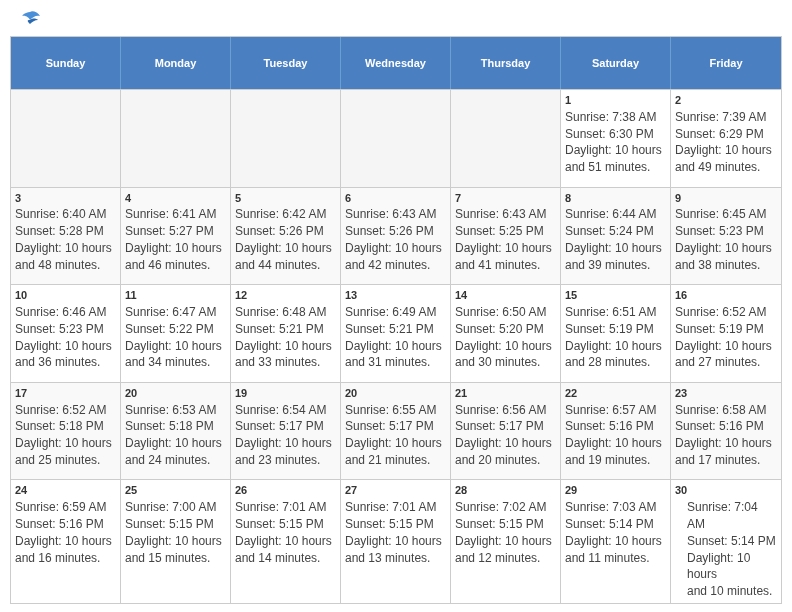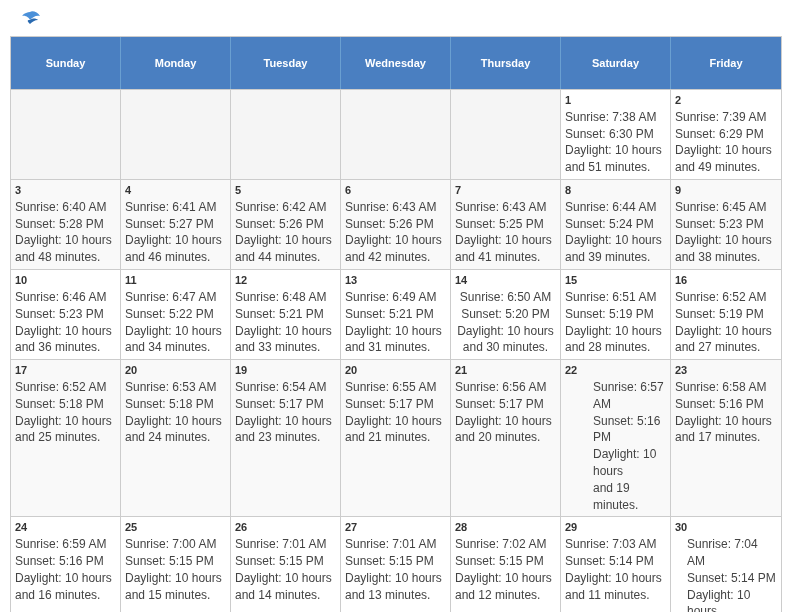--- a/index.html
+++ b/index.html
@@ -164,21 +164,21 @@
           </div>
           <div class="cal-cell">
             <span class="day-num">13</span>
             <div class="day-info" style="white-space: pre-line;">Sunrise: 6:49 AM
 Sunset: 5:21 PM
 Daylight: 10 hours
 and 31 minutes.</div>
           </div>
           <div class="cal-cell">
             <span class="day-num">14</span>
-            <div class="day-info" style="white-space: pre-line; text-align: center;">Sunrise: 6:50 AM
+            <div class="day-info" style="white-space: pre-line;">Sunrise: 6:50 AM
 Sunset: 5:20 PM
 Daylight: 10 hours
 and 30 minutes.</div>
           </div>
           <div class="cal-cell">
             <span class="day-num">15</span>
             <div class="day-info" style="white-space: pre-line;">Sunrise: 6:51 AM
 Sunset: 5:19 PM
 Daylight: 10 hours
 and 28 minutes.</div>
@@ -222,21 +222,21 @@
           </div>
           <div class="cal-cell alt">
             <span class="day-num">21</span>
             <div class="day-info" style="white-space: pre-line;">Sunrise: 6:56 AM
 Sunset: 5:17 PM
 Daylight: 10 hours
 and 20 minutes.</div>
           </div>
           <div class="cal-cell alt">
             <span class="day-num">22</span>
-            <div class="day-info" style="white-space: pre-line; margin-left: 28px;">Sunrise: 6:57 AM
+            <div class="day-info" style="white-space: pre-line;">Sunrise: 6:57 AM
 Sunset: 5:16 PM
 Daylight: 10 hours
 and 19 minutes.</div>
           </div>
           <div class="cal-cell alt">
             <span class="day-num">23</span>
             <div class="day-info" style="white-space: pre-line;">Sunrise: 6:58 AM
 Sunset: 5:16 PM
 Daylight: 10 hours
 and 17 minutes.</div>

